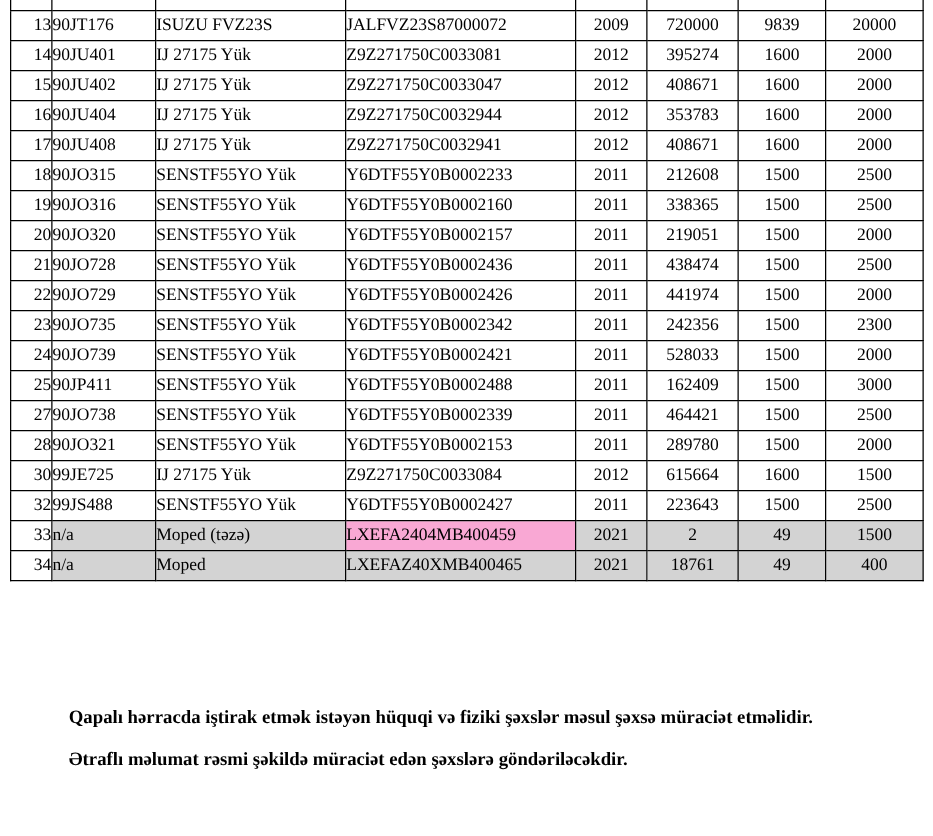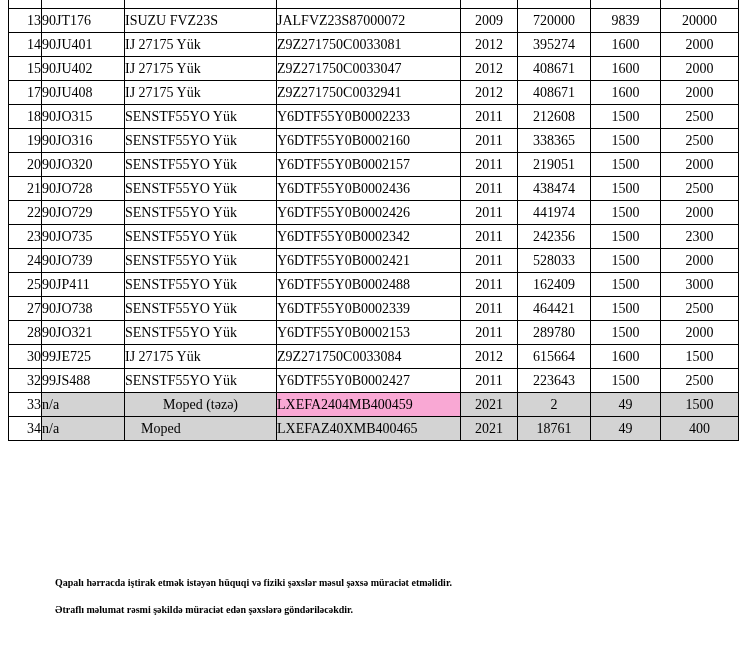--- a/index.html
+++ b/index.html
@@ -35,24 +35,24 @@
   tr.clip-row td {
     border-top: none;
     height: 8px;
   }
   td.c0 { text-align: right; padding-right: 6px; }
   td.c1, td.c2, td.c3 { text-align: left; padding-left: 6px; }
   td.c4, td.c5, td.c6, td.c7 { text-align: center; }
   .notes {
     position: absolute;
     left: 55px;
-    top: 576px;
+    top: 564px;
     width: 612px;
     font-weight: bold;
-    font-size: 10px;
+    font-size: 15px;
     line-height: 1.4;
   }
   .notes p { margin: 0 0 13px 0; }
 </style>
 </head>
 <body>
 
 <div class="page">
 
   <table class="vehicle-table">
@@ -101,20 +101,30 @@
           <td class="c0">15</td>
           <td class="c1">90JU402</td>
           <td class="c2">IJ 27175 Yük</td>
           <td class="c3">Z9Z271750C0033047</td>
           <td class="c4">2012</td>
           <td class="c5">408671</td>
           <td class="c6">1600</td>
           <td class="c7">2000</td>
         </tr>
         <tr>
+          <td class="c0">16</td>
+          <td class="c1">90JU404</td>
+          <td class="c2">IJ 27175 Yük</td>
+          <td class="c3">Z9Z271750C0032944</td>
+          <td class="c4">2012</td>
+          <td class="c5">353783</td>
+          <td class="c6">1600</td>
+          <td class="c7">2000</td>
+        </tr>
+        <tr>
           <td class="c0">17</td>
           <td class="c1">90JU408</td>
           <td class="c2">IJ 27175 Yük</td>
           <td class="c3">Z9Z271750C0032941</td>
           <td class="c4">2012</td>
           <td class="c5">408671</td>
           <td class="c6">1600</td>
           <td class="c7">2000</td>
         </tr>
         <tr>
@@ -233,31 +243,31 @@
           <td class="c2">SENSTF55YO Yük</td>
           <td class="c3">Y6DTF55Y0B0002427</td>
           <td class="c4">2011</td>
           <td class="c5">223643</td>
           <td class="c6">1500</td>
           <td class="c7">2500</td>
         </tr>
         <tr>
           <td class="c0">33</td>
           <td class="c1" style="background: rgb(211, 211, 211);">n/a</td>
-          <td class="c2" style="background: rgb(211, 211, 211); text-align: center;">Moped (təzə)</td>
+          <td class="c2" style="background: rgb(211, 211, 211);">Moped (təzə)</td>
           <td class="c3" style="background: #f9a8d4;">LXEFA2404MB400459</td>
           <td class="c4" style="background: rgb(211, 211, 211);">2021</td>
           <td class="c5" style="background: rgb(211, 211, 211);">2</td>
           <td class="c6" style="background: rgb(211, 211, 211);">49</td>
           <td class="c7" style="background: rgb(211, 211, 211);">1500</td>
         </tr>
         <tr>
           <td class="c0">34</td>
           <td class="c1" style="background: rgb(211, 211, 211);">n/a</td>
-          <td class="c2" style="background: rgb(211, 211, 211); padding-left: 16px;">Moped</td>
+          <td class="c2" style="background: rgb(211, 211, 211);">Moped</td>
           <td class="c3" style="background: rgb(211, 211, 211);">LXEFAZ40XMB400465</td>
           <td class="c4" style="background: rgb(211, 211, 211);">2021</td>
           <td class="c5" style="background: rgb(211, 211, 211);">18761</td>
           <td class="c6" style="background: rgb(211, 211, 211);">49</td>
           <td class="c7" style="background: rgb(211, 211, 211);">400</td>
         </tr>
       </tbody>
   </table>
 
   <div class="notes">

